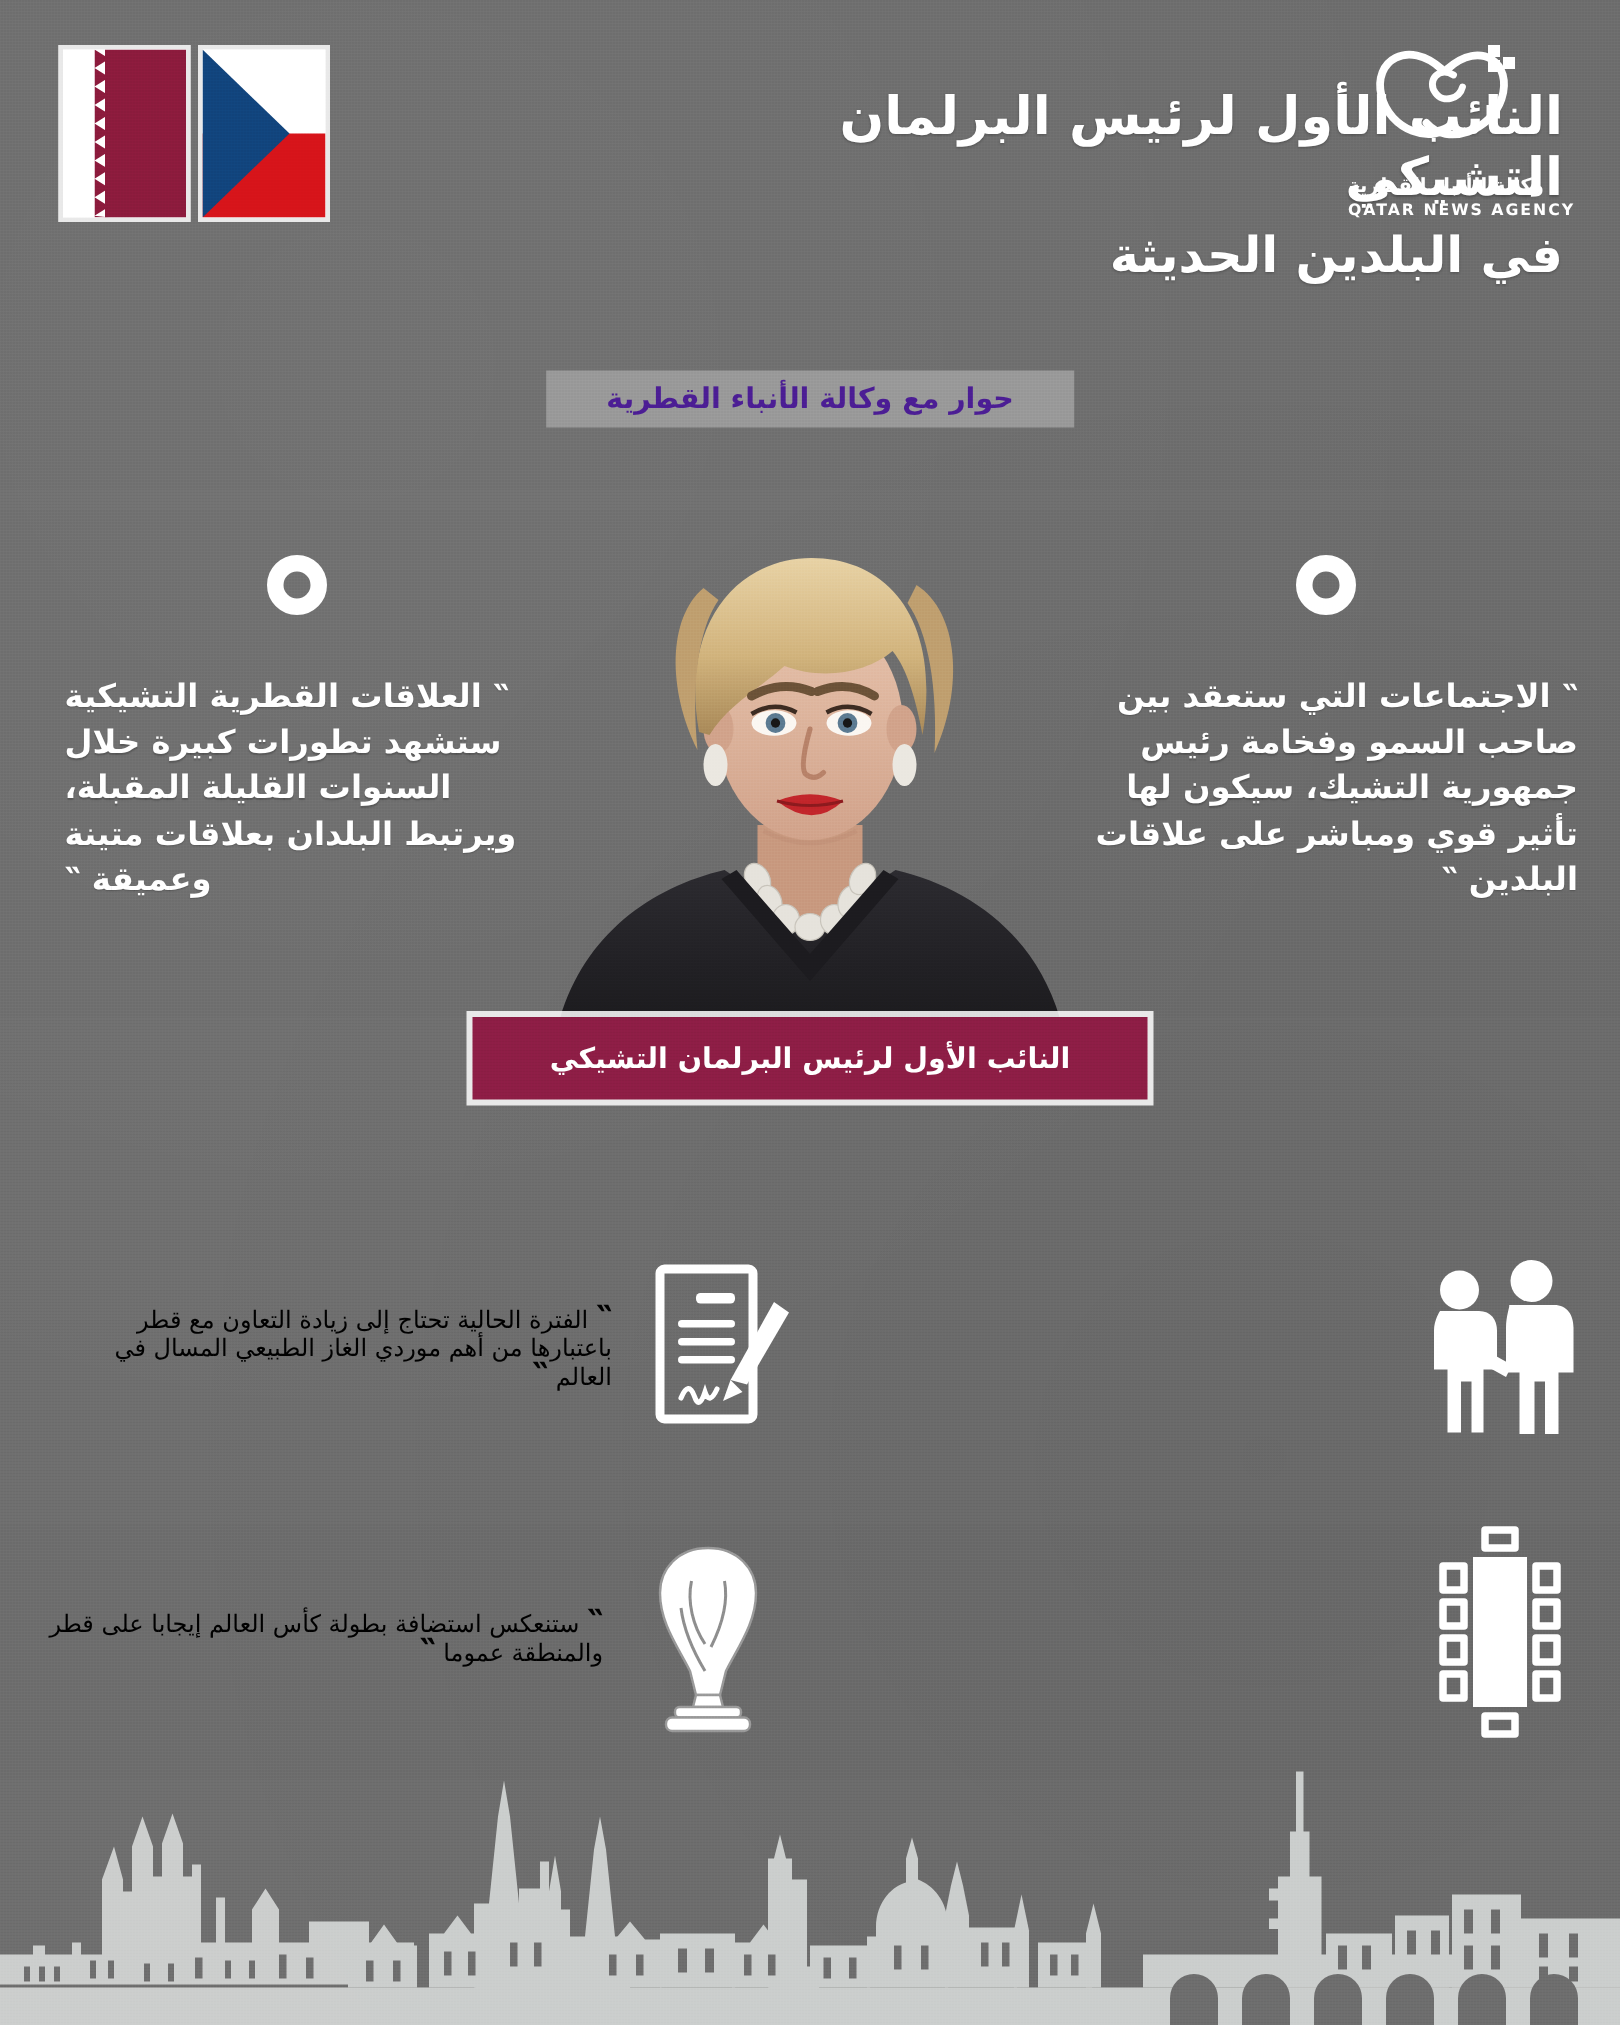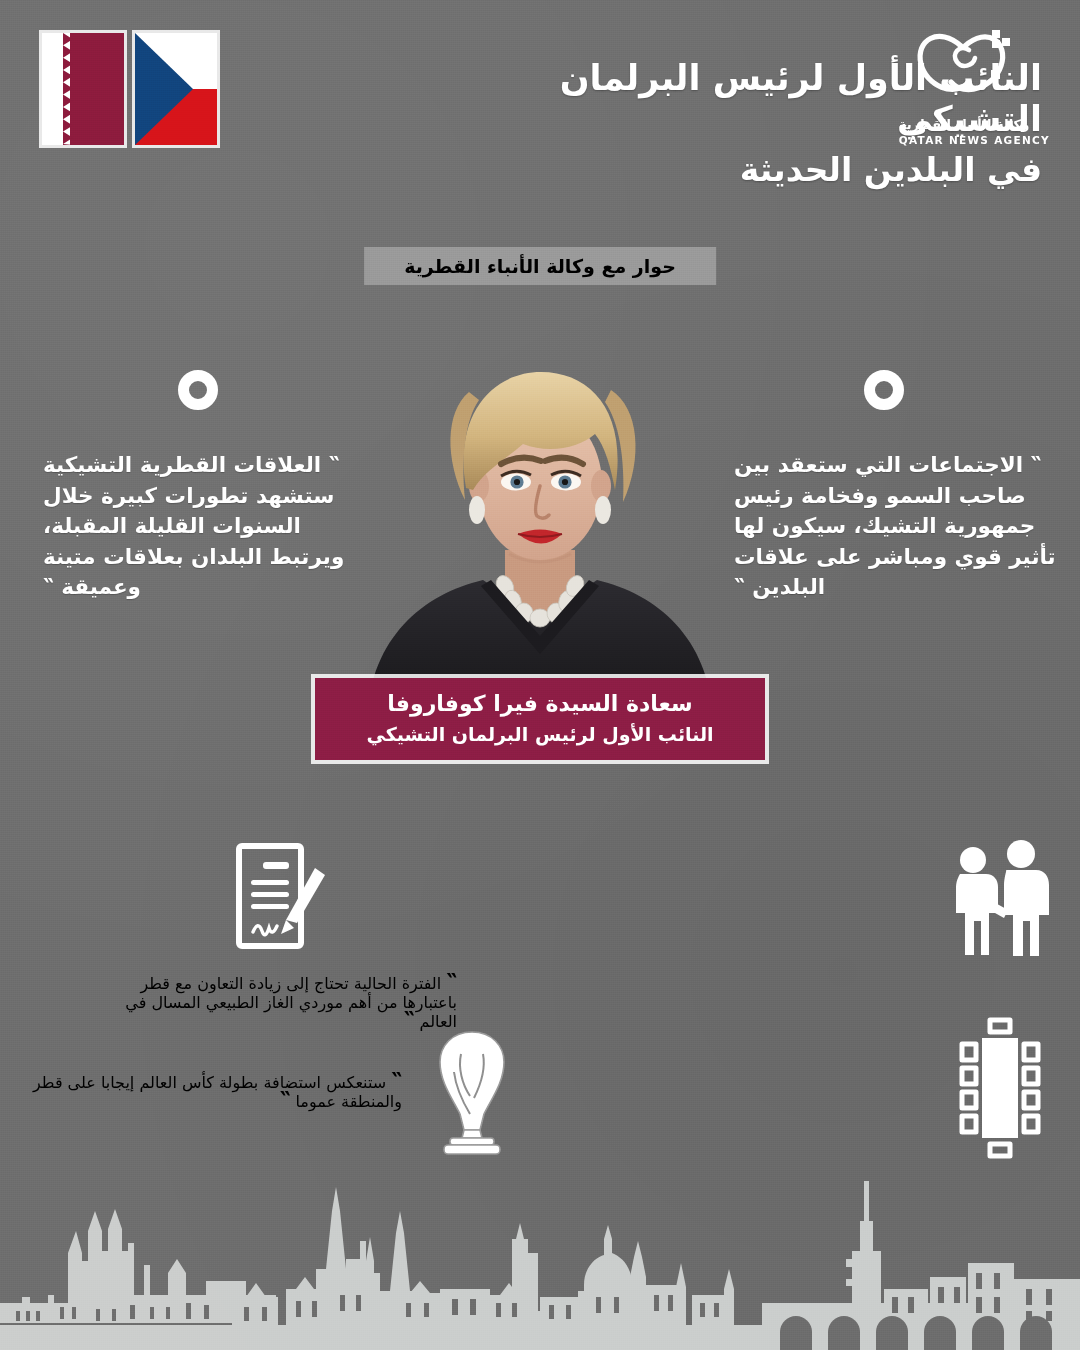--- a/index.html
+++ b/index.html
@@ -45,21 +45,21 @@
     text-shadow:0 1px 2px rgba(0,0,0,.28);
   }
   .headline .l2{
     color:#ffffff;font-size:33px;font-weight:bold;line-height:1.3;margin-top:8px;
     text-shadow:0 1px 2px rgba(0,0,0,.28);
   }
   .subband{
     position:absolute;left:50%;transform:translateX(-50%);top:247px;
     background:#9a9a9a;padding:8px 40px;z-index:10;
   }
-  .subband span{color:#000000;font-size:19px;font-weight:bold;letter-spacing:.2px;}
+  .subband span{color:#4c1d95;font-size:19px;font-weight:bold;letter-spacing:.2px;}
 
   
   .logo{position:absolute;right:30px;top:22px;width:172px;text-align:center;z-index:10;}
   .logo .mark{height:92px;display:flex;align-items:center;justify-content:center;}
   .logo .ar{color:#fff;font-size:13px;font-weight:bold;margin-top:3px;letter-spacing:.3px;text-align:center;}
   .logo .en{color:#fff;font-size:10.5px;font-weight:bold;letter-spacing:1.3px;margin-top:2px;text-align:right;}
 
   
   .portrait{position:absolute;left:353px;top:318px;width:374px;height:400px;z-index:5;}
   .namecard{
@@ -76,28 +76,28 @@
   }
   .ring-wrap{position:absolute;z-index:10;}
 
   .quote{position:absolute;z-index:10;color:#ffffff;}
   .quote .txt{
     font-size:21.5px;font-weight:bold;line-height:1.42;color:#ffffff;
     text-shadow:0 1px 1px rgba(0,0,0,.22);
   }
   .qm{font-size:24px;font-weight:bold;line-height:0;vertical-align:-2px;}
 
-  .q-top-right{right:16px;top:450px;width:330px;text-align:left;}
+  .q-top-right{right:28px;top:450px;width:330px;text-align:right;}
   .q-top-left{left:43px;top:450px;width:330px;text-align:left;}
 
   .row{position:absolute;display:flex;align-items:center;z-index:10;}
   .row .ico{flex:0 0 auto;display:flex;align-items:center;justify-content:center;}
   .row .body{text-align:right;}
 
-  .r-doc{left:22px;top:838px;width:510px;gap:16px;flex-direction:column;}
+  .r-doc{left:22px;top:838px;width:510px;gap:16px;}
   .r-doc .body{width:360px;}
   .r-hand{right:22px;top:838px;width:510px;gap:14px;}
   .r-hand .body{width:372px;}
   .r-trophy{left:28px;top:1026px;width:500px;gap:18px;justify-content:center;}
   .r-trophy .body{width:370px;}
   .r-table{right:22px;top:1016px;width:520px;gap:14px;}
   .r-table .body{width:378px;}
 
   
   .skyline{position:absolute;left:0;bottom:0;width:1080px;height:175px;z-index:4;opacity:.92;}
@@ -211,21 +211,20 @@
       <path d="M187 168 q-7 25 -3 30 q6 5 12 -1" stroke="#b8836a" stroke-width="3.4" fill="none" stroke-linecap="round"></path>
 
       <path d="M165 216 q22 -9 44 0 q-20 19 -44 0 z" fill="#c3262b"></path>
       <path d="M165 216 q22 6 44 0" stroke="#8e1a1e" stroke-width="2" fill="none"></path>
 
       <path d="M156 236 q31 16 62 0" stroke="#c08f76" stroke-width="3" fill="none" opacity=".55"></path>
     </svg>
   </div>
 
   <div class="namecard">
-    <div class="n1">سعادة السيدة فيرا كوفاروفا</div>
     <div class="n2">النائب الأول لرئيس البرلمان التشيكي</div>
   </div>
 
   <div class="ring-wrap" style="right:176px;top:370px;">
     <div class="ring"></div>
   </div>
   <div class="ring-wrap" style="left:178px;top:370px;">
     <div class="ring"></div>
   </div>
 

